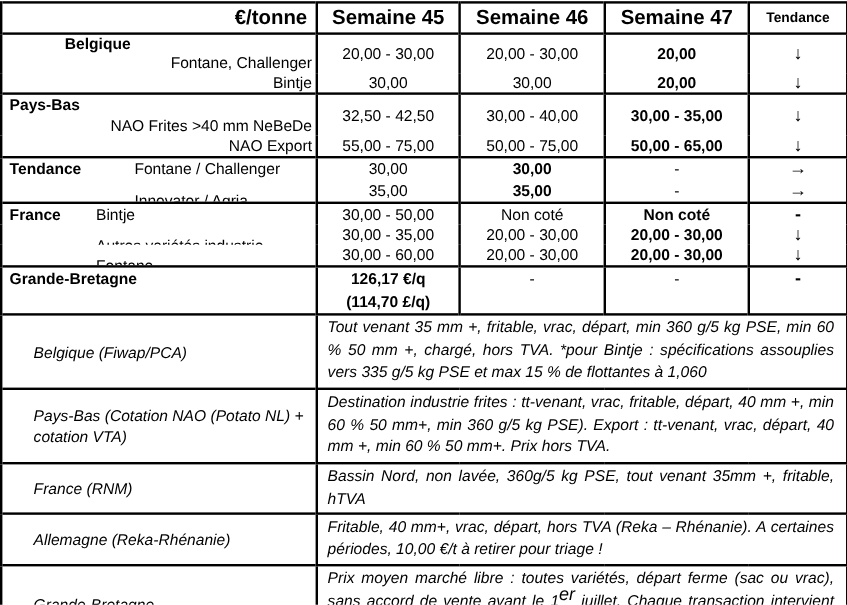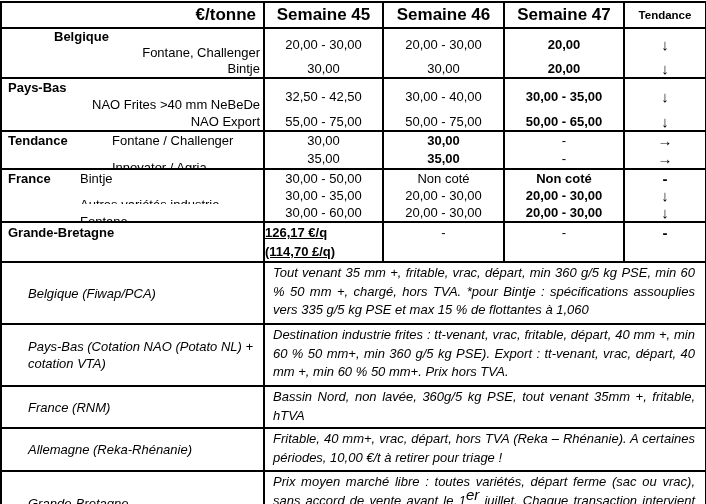--- a/index.html
+++ b/index.html
@@ -40,21 +40,21 @@
   .ml-be{margin-left:46px;}
   .lab-r{margin-left:auto;white-space:nowrap;}
   .lab-abs{position:absolute;white-space:nowrap;top:0;}
   .l104{left:104px;}
   .l72{left:72px;}
 
   
   td.num{text-align:center;white-space:nowrap;}
   td.b, .b div{font-weight:bold;}
   td.t{text-align:center;font-weight:bold;font-size:15px;}
-  .g-gb td.num div{line-height:19px;text-align:left;text-decoration:underline;}
+  .g-gb td.num div{line-height:19px;text-align:center;}
 
   
   td.note-label{
     font-style:italic;vertical-align:middle;
     padding:2px 4px 2px 26px;line-height:17px;
   }
   td.note-text{
     font-style:italic;text-align:justify;vertical-align:top;
     padding:1px 10px 1px 8px;line-height:18.5px;font-size:13px;
   }

